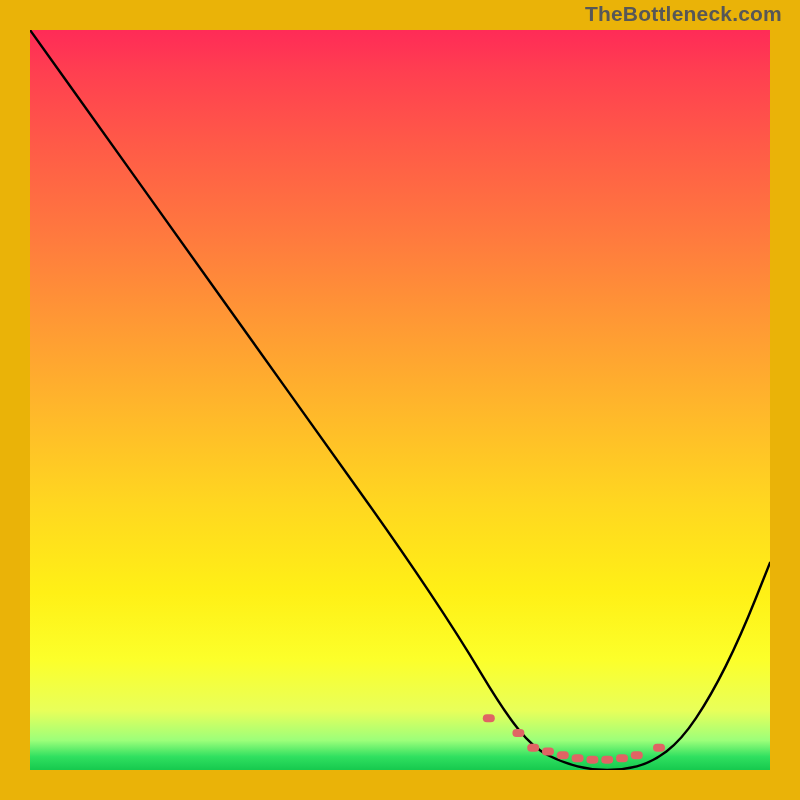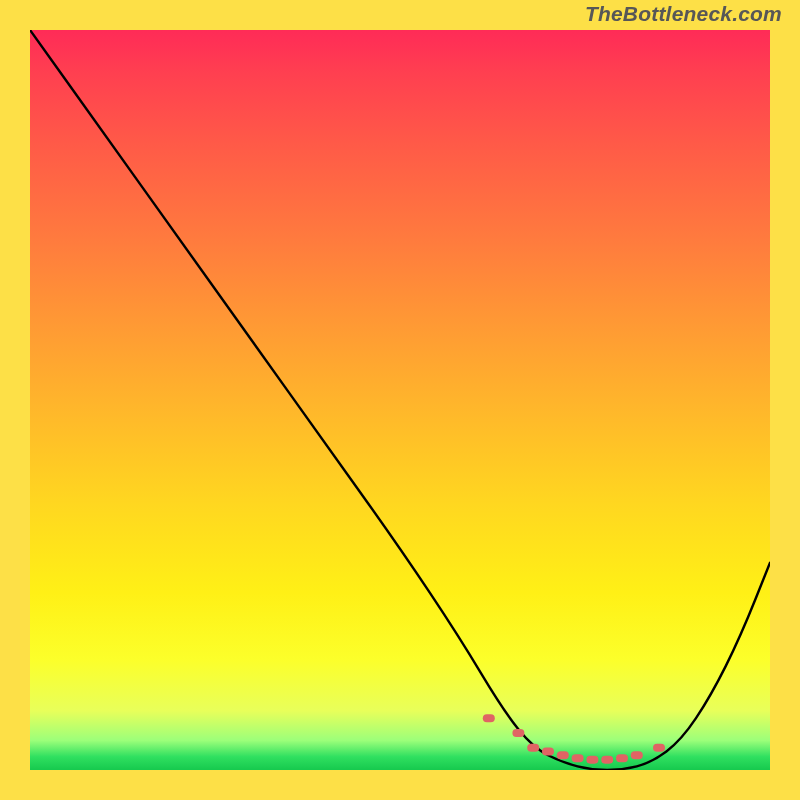--- a/index.html
+++ b/index.html
@@ -1,22 +1,21 @@
 <!DOCTYPE html>
 <html><head>
 <meta charset="utf-8">
 <style>
   * { margin: 0; padding: 0; box-sizing: border-box; }
   html, body { width: 800px; height: 800px; overflow: hidden; background: #000; }
   .frame {
     position: relative;
     width: 800px;
     height: 800px;
-    background: #fde047;
-    font-style: italic;
+    background: #eab308;
   }
   .attribution {
     position: absolute;
     top: 2px;
     right: 18px;
     font-family: Arial, Helvetica, sans-serif;
     font-size: 21px;
     font-weight: bold;
     color: #575757;
     letter-spacing: 0.2px;

